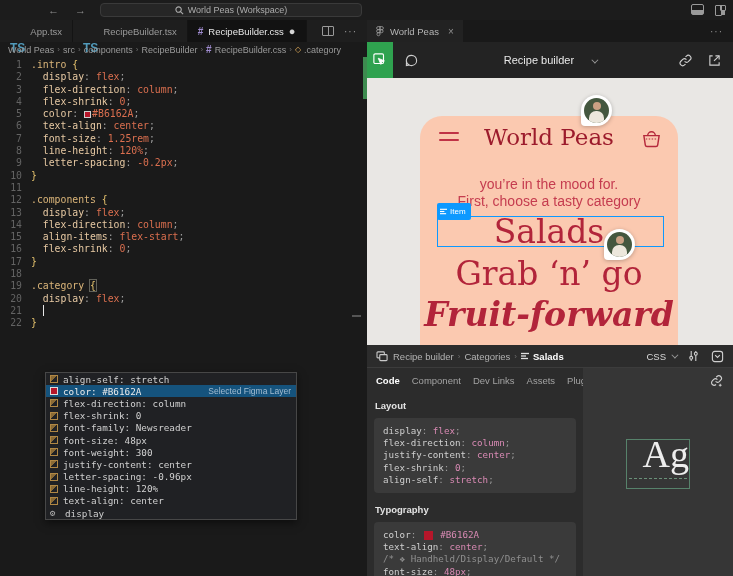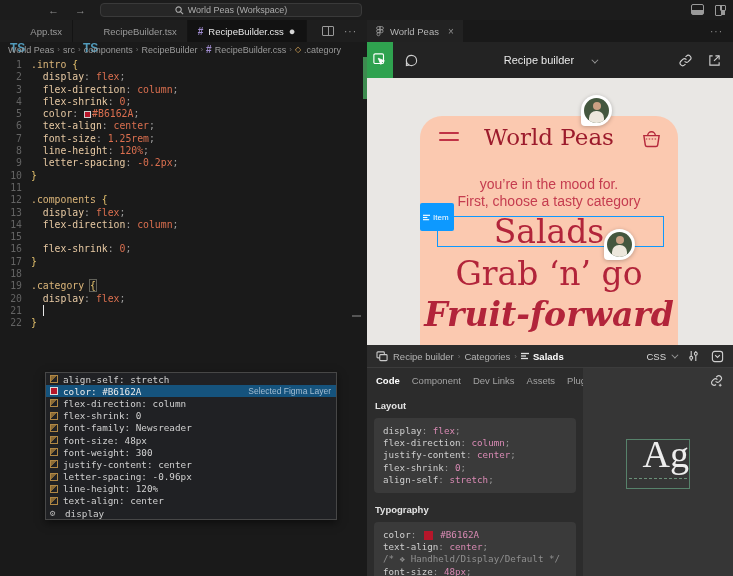--- a/index.html
+++ b/index.html
@@ -56,21 +56,21 @@
   .tk-prop { color:#e7c9a3; }
   .tk-pun { color:#9d9d9d; }
   .tk-val { color:#db6f4f; }
   .sw { display:inline-block; width:7px; height:7px; background:#B6162A; border:1px solid #cfcfcf;
         vertical-align:middle; margin-right:1px; }
   .caret { display:inline-block; width:1px; height:11px; background:#e8e8e8; vertical-align:middle; }
   .ruler-git { position:absolute; right:0; top:0; width:4px; height:42px; background:#3d8b4f; }
   .ruler-mark{ position:absolute; right:6px; top:258px; width:9px; height:2px; background:#555; }
 
   
-  .suggest { position:absolute; left:45px; top:315px; width:292px; background:#202124;
+  .suggest { position:absolute; left:45px; top:315px; width:252px; background:#202124;
              border:1px solid #474747; box-shadow:0 3px 8px rgba(0,0,0,.5); }
   .sg-row { display:flex; align-items:center; height:12.2px; padding:0 5px 0 4px; gap:5px;
             font-family:"DejaVu Sans Mono", monospace; font-size:9.3px; color:#d0d0d0; white-space:nowrap; }
   .sg-row.selected { background:#15537d; color:#eaeaea; }
   .cube { flex:0 0 8px; width:8px; height:8px; border:1px solid #b08744; background:linear-gradient(135deg,#8a6a35 0 50%,transparent 50%); }
   .sg-sw { flex:0 0 8px; width:8px; height:8px; border:1px solid #dedede; }
   .gearic { flex:0 0 10px; color:#b5b5b5; font-size:9px; line-height:1; }
   .sg-detail { margin-left:auto; font-family:"Liberation Sans",sans-serif; font-size:8.5px; color:#a3bdd2; }
 
   
@@ -93,21 +93,21 @@
   .canvas { position:relative; height:267px; background:#e9e7e4; overflow:hidden; }
   .card { position:absolute; left:53px; top:38px; width:258px; height:229px; background:#fbc9b0;
           border-radius:22px 22px 0 0; }
   .hamburger { position:absolute; left:19px; top:16px; width:20px; }
   .hamburger div { height:2px; background:#c03246; border-radius:1px; margin-bottom:5px; }
   .app-title { position:absolute; left:0; right:0; top:8px; text-align:center;
                font-family:"DejaVu Serif", serif; font-size:23px; color:#9c1b2c; }
   .basket { position:absolute; right:16px; top:12px; }
   .intro-txt { position:absolute; left:0; right:0; top:60px; text-align:center; color:#c53c4f;
                font-size:14px; line-height:17px; font-weight:500; }
-  .item-badge { position:absolute; left:0; top:87px; height:28px; padding:0 5px 0 3px; background:#0d99ff;
+  .item-badge { position:absolute; left:17px; top:87px; height:17px; padding:0 5px 0 3px; background:#0d99ff;
                 border-radius:2px; display:flex; align-items:center; gap:3px; color:#fff; font-size:8px; z-index:3;}
   .sel-box { position:absolute; left:17px; top:100px; width:227px; height:31px; border:1.5px solid #0d99ff; z-index:2;}
   .menu-item { position:absolute; left:0; right:0; text-align:center; font-family:"DejaVu Serif", serif;
                color:#b2243a; font-size:33px; line-height:36px; }
   .mi-0 { top:98px; }
   .mi-1 { top:140px; }
   .mi-2 { top:181px; font-style:italic; font-weight:600; }
 
   .pin { position:absolute; width:31px; height:31px; background:#fff; border-radius:50% 50% 50% 4px;
          box-shadow:0 1px 4px rgba(0,0,0,.25); z-index:5; }
@@ -220,21 +220,21 @@
           <div class="edline"><span class="lnum">5</span><span class="lcode"><span class="tk-pln">  </span><span class="tk-prop">color</span><span class="tk-pun">: </span><span class="sw" style="background: rgb(182, 22, 42);"></span><span class="tk-val">#B6162A</span><span class="tk-pun">;</span></span></div>
           <div class="edline"><span class="lnum">6</span><span class="lcode"><span class="tk-pln">  </span><span class="tk-prop">text-align</span><span class="tk-pun">: </span><span class="tk-val">center</span><span class="tk-pun">;</span></span></div>
           <div class="edline"><span class="lnum">7</span><span class="lcode"><span class="tk-pln">  </span><span class="tk-prop">font-size</span><span class="tk-pun">: </span><span class="tk-val">1.25rem</span><span class="tk-pun">;</span></span></div>
           <div class="edline"><span class="lnum">8</span><span class="lcode"><span class="tk-pln">  </span><span class="tk-prop">line-height</span><span class="tk-pun">: </span><span class="tk-val">120%</span><span class="tk-pun">;</span></span></div>
           <div class="edline"><span class="lnum">9</span><span class="lcode"><span class="tk-pln">  </span><span class="tk-prop">letter-spacing</span><span class="tk-pun">: </span><span class="tk-val">-0.2px</span><span class="tk-pun">;</span></span></div>
           <div class="edline"><span class="lnum">10</span><span class="lcode"><span class="tk-brc">}</span></span></div>
           <div class="edline"><span class="lnum">11</span><span class="lcode"></span></div>
           <div class="edline"><span class="lnum">12</span><span class="lcode"><span class="tk-sel">.components </span><span class="tk-brc">{</span></span></div>
           <div class="edline"><span class="lnum">13</span><span class="lcode"><span class="tk-pln">  </span><span class="tk-prop">display</span><span class="tk-pun">: </span><span class="tk-val">flex</span><span class="tk-pun">;</span></span></div>
           <div class="edline"><span class="lnum">14</span><span class="lcode"><span class="tk-pln">  </span><span class="tk-prop">flex-direction</span><span class="tk-pun">: </span><span class="tk-val">column</span><span class="tk-pun">;</span></span></div>
-          <div class="edline"><span class="lnum">15</span></div>
+          <div class="edline"><span class="lnum">15</span><span class="lcode"><span class="tk-pln">  </span><span class="tk-prop">align-items</span><span class="tk-pun">: </span><span class="tk-val">flex-start</span><span class="tk-pun">;</span></span></div>
           <div class="edline"><span class="lnum">16</span><span class="lcode"><span class="tk-pln">  </span><span class="tk-prop">flex-shrink</span><span class="tk-pun">: </span><span class="tk-val">0</span><span class="tk-pun">;</span></span></div>
           <div class="edline"><span class="lnum">17</span><span class="lcode"><span class="tk-brc">}</span></span></div>
           <div class="edline"><span class="lnum">18</span><span class="lcode"></span></div>
           <div class="edline"><span class="lnum">19</span><span class="lcode"><span class="tk-sel">.category </span><span class="tk-brcbox">{</span></span></div>
           <div class="edline"><span class="lnum">20</span><span class="lcode"><span class="tk-pln">  </span><span class="tk-prop">display</span><span class="tk-pun">: </span><span class="tk-val">flex</span><span class="tk-pun">;</span></span></div>
           <div class="edline"><span class="lnum">21</span><span class="lcode"><span class="tk-pln">  </span><span class="caret"></span></span></div>
           <div class="edline"><span class="lnum">22</span><span class="lcode"><span class="tk-brc">}</span></span></div>
         </div>
       <div class="ruler-git"></div>
       <div class="ruler-mark"></div>

